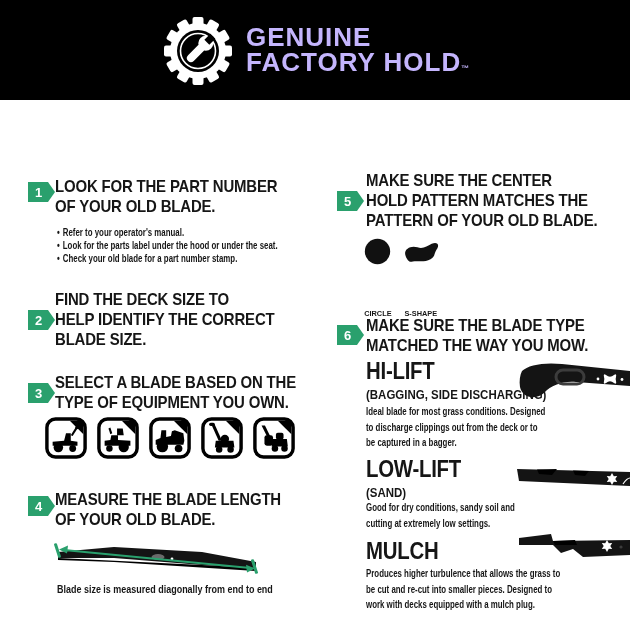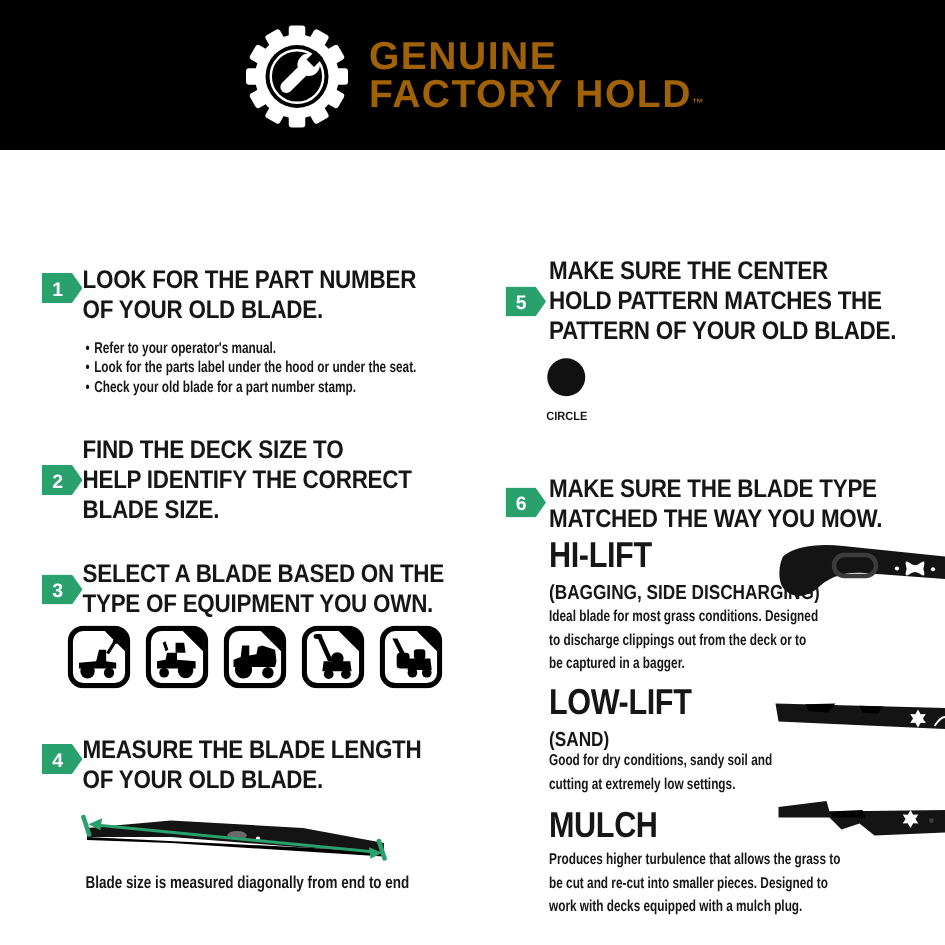--- a/index.html
+++ b/index.html
@@ -1,21 +1,21 @@
 <!DOCTYPE html>
 <html><head>
 <meta charset="utf-8">
 <style>
   html,body{margin:0;padding:0;background:#e8e8e8;}
   .page{position:relative;width:630px;height:630px;background:#ffffff;overflow:hidden;
         font-family:"Liberation Sans", sans-serif;color:#161616;}
   .abs{position:absolute;}
   
   .header{position:absolute;left:0;top:0;width:630px;height:100px;background:#000;}
-  .brand{position:absolute;left:246px;top:25px;color:#a16207;font-weight:700;}
+  .brand{position:absolute;left:246px;top:25px;color:#c4b5fd;font-weight:700;}
   .brand .l1{font-size:26px;line-height:25px;letter-spacing:1px;white-space:nowrap;}
   .brand .l2{font-size:26px;line-height:25px;letter-spacing:1px;white-space:nowrap;}
   .brand .tm{font-size:8px;font-weight:700;vertical-align:baseline;}
   .banner{position:absolute;left:0;top:100px;width:630px;height:48px;background:#2aa06d;
           text-align:center;}
   .banner span{display:inline-block;color:#fff;font-weight:700;font-size:29px;line-height:48px;
           transform:scaleX(.72);transform-origin:center center;white-space:nowrap;letter-spacing:0;}
   
   .badge{position:absolute;width:27px;height:20px;background:#2aa06d;color:#fff;
          font-weight:700;font-size:13px;display:flex;align-items:center;justify-content:center;
@@ -27,21 +27,21 @@
   .bullets{transform:scaleX(.75);transform-origin:left top;}
   .bullet-row{display:flex;gap:4px;font-size:10.5px;font-weight:700;line-height:13px;white-space:nowrap;}
   .body-copy{transform:scaleX(.75);transform-origin:left top;}
   .body-copy div{font-size:10.5px;font-weight:700;line-height:15.5px;white-space:nowrap;}
   .caption{transform:scaleX(.78);transform-origin:left top;font-size:11.5px;font-weight:700;white-space:nowrap;}
   
   .equip-row{position:absolute;left:45px;top:417px;display:flex;gap:10px;}
   .equip-row svg{display:block;}
   
   .pattern-row{position:absolute;left:357px;top:234px;display:flex;}
-  .pattern-cell{width:41px;display:flex;flex-direction:column;align-items:center;}
+  .pattern-cell{width:41px;display:flex;flex-direction:column;align-items:center;gap:36px;}
   .pattern-shape{height:34px;display:flex;align-items:center;justify-content:center;}
   .pattern-label{margin-top:5px;font-size:8px;font-weight:700;line-height:9px;text-align:center;
                  transform:scaleX(.92);transform-origin:center top;}
   
   .btitle{transform:scaleX(.85);transform-origin:left top;font-weight:700;font-size:24px;
           line-height:24px;white-space:nowrap;letter-spacing:-.3px;}
   .bsub{transform:scaleX(.85);transform-origin:left top;font-weight:700;font-size:13.5px;
         line-height:14px;white-space:nowrap;}
 </style>
 </head>
@@ -199,20 +199,28 @@
 
   <div class="pattern-row">
     <div class="pattern-cell">
       <div class="pattern-shape">
         <svg width="27" height="27" viewBox="0 0 64 64">
             <circle cx="32" cy="32" r="30" fill="#111"></circle>
           </svg>
       </div>
       <div class="pattern-label">CIRCLE</div>
     </div>
+    <div class="pattern-cell" style="width:45px;">
+      <div class="pattern-shape">
+        <svg width="38" height="25" viewBox="0 0 64 42">
+          <path d="M6 28 C2 18 14 10 26 14 C36 17 42 12 50 8 C60 4 64 10 58 18 C54 24 56 30 48 34 C38 40 26 36 18 38 C12 40 8 34 6 28 Z" fill="#111"></path>
+        </svg>
+      </div>
+      <div class="pattern-label">S-SHAPE</div>
+    </div>
   </div>
 
   <div class="badge" style="left:337px;top:325px;">
     <span>6</span>
   </div>
   <div class="abs hstep" style="left:366px;top:316px;">
     <div>MAKE SURE THE BLADE TYPE</div>
     <div>MATCHED THE WAY YOU MOW.</div>
   </div>
 

